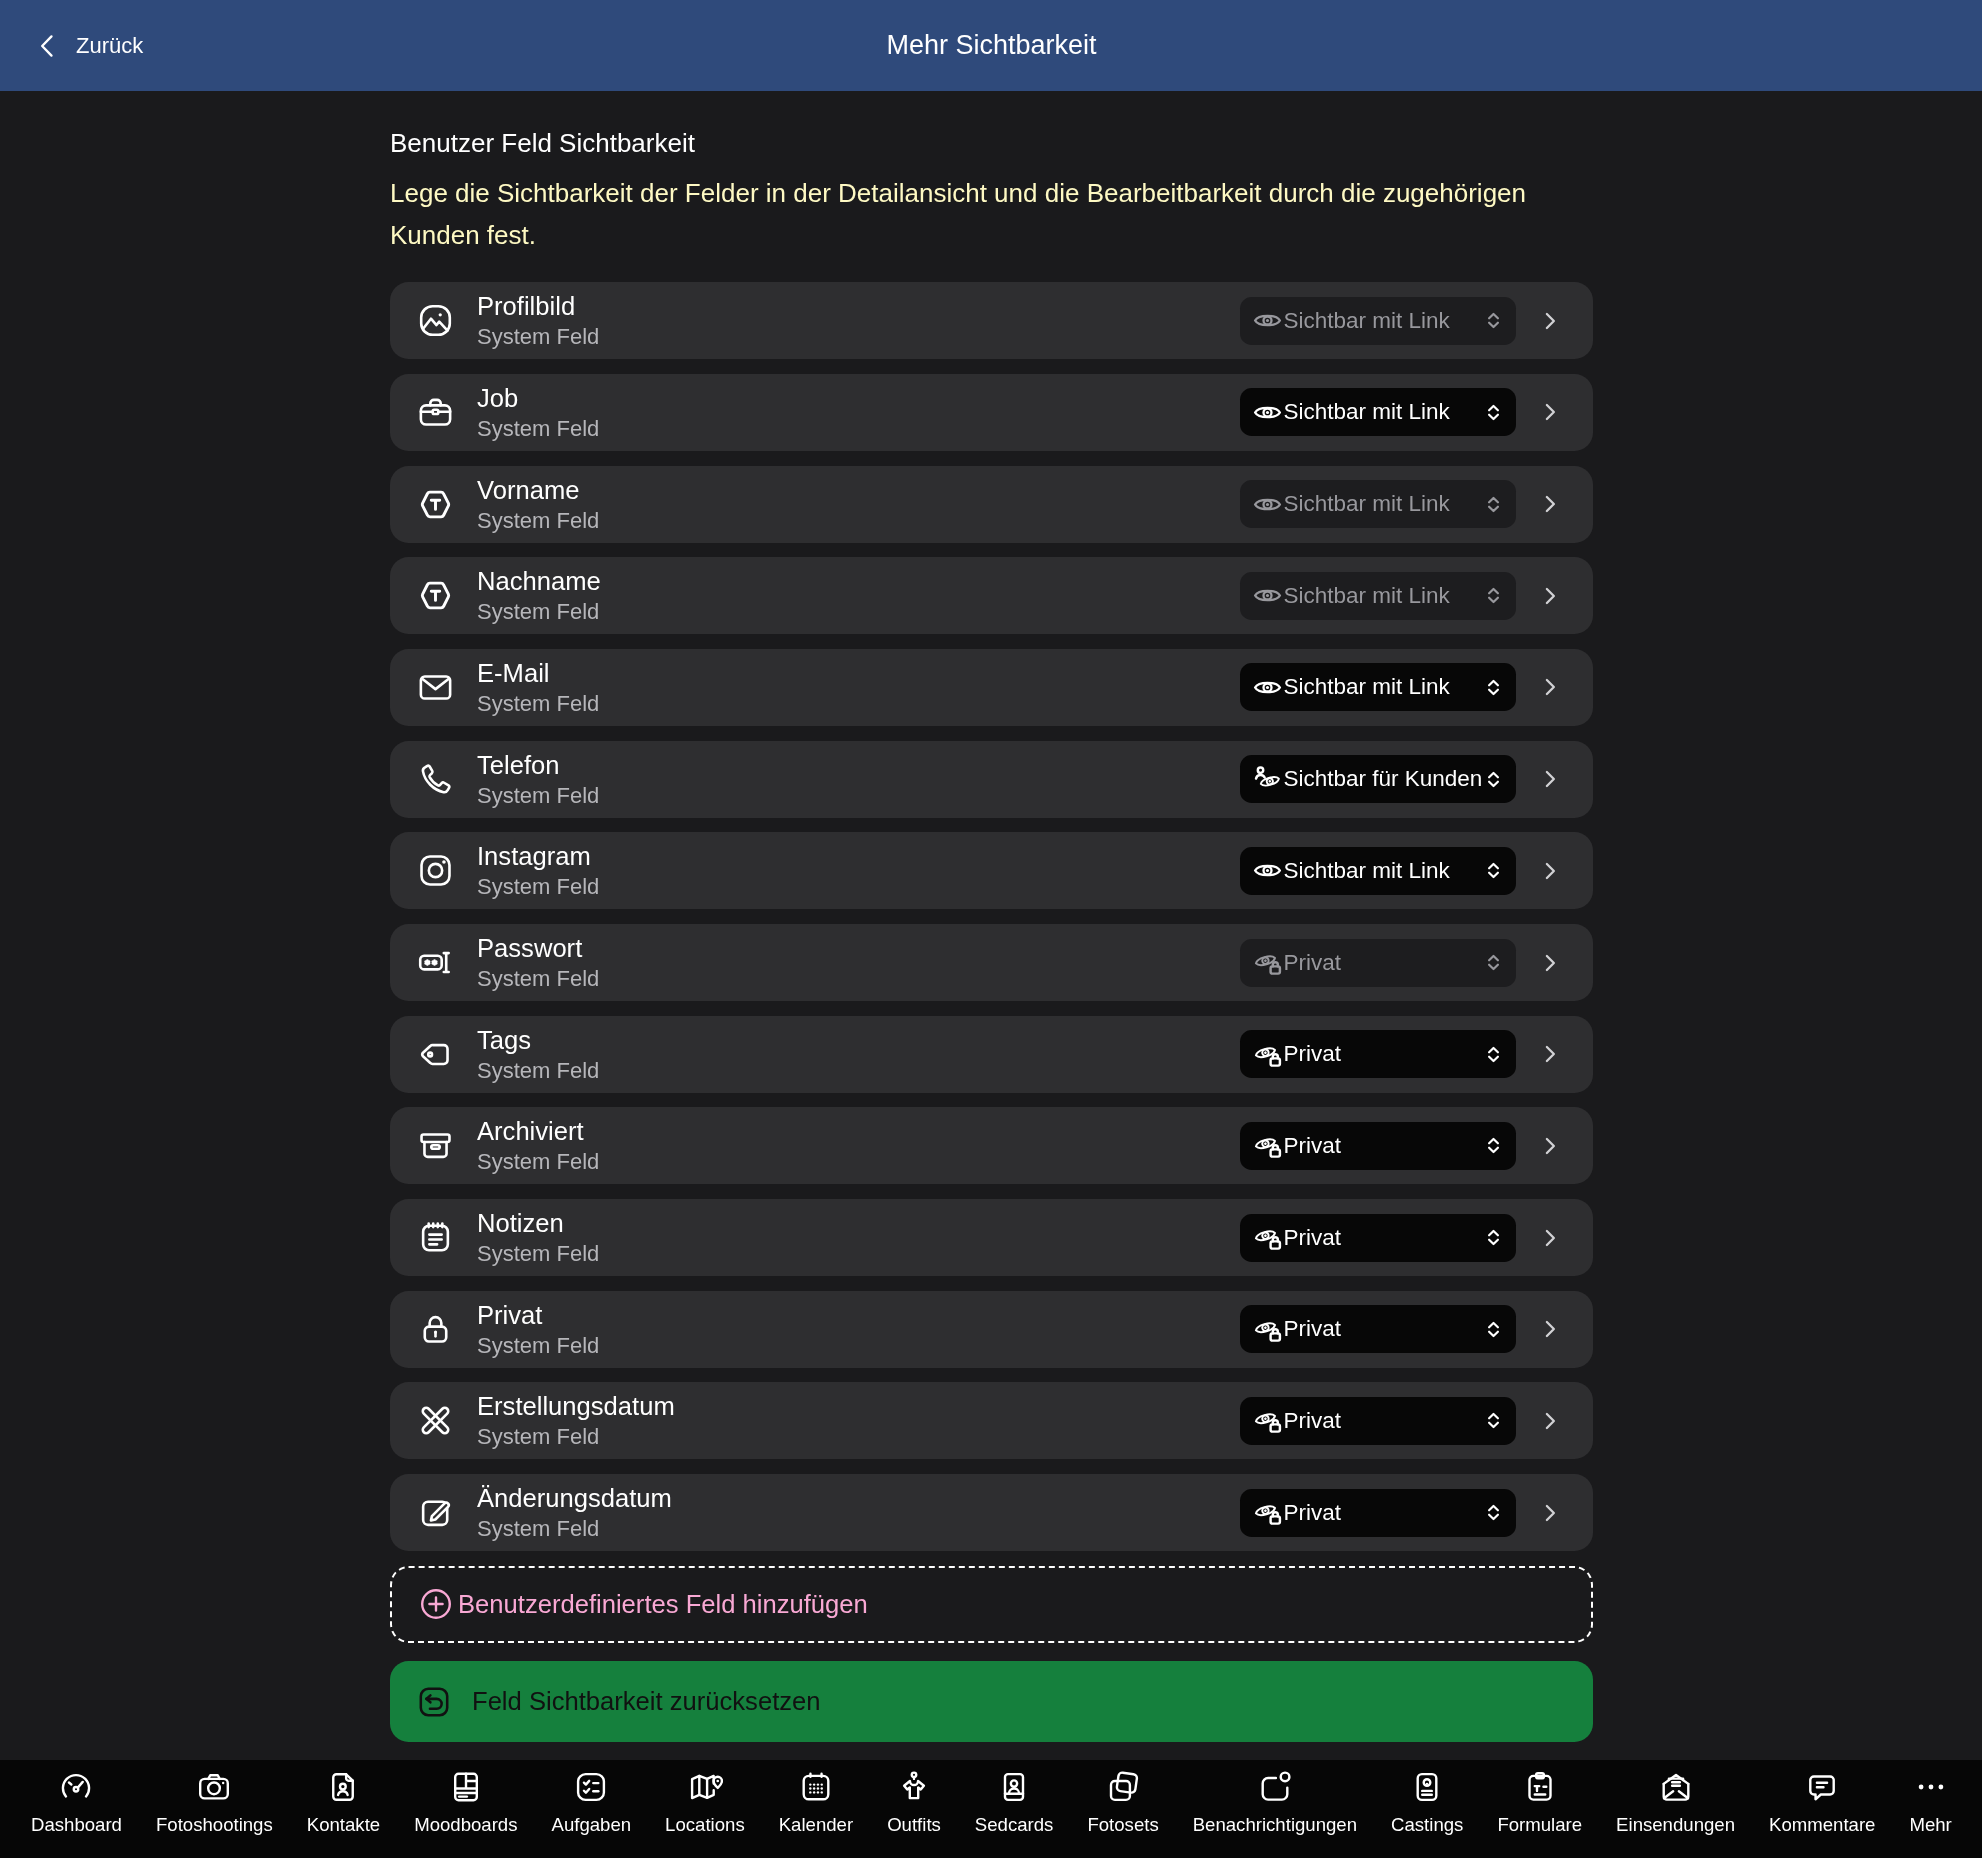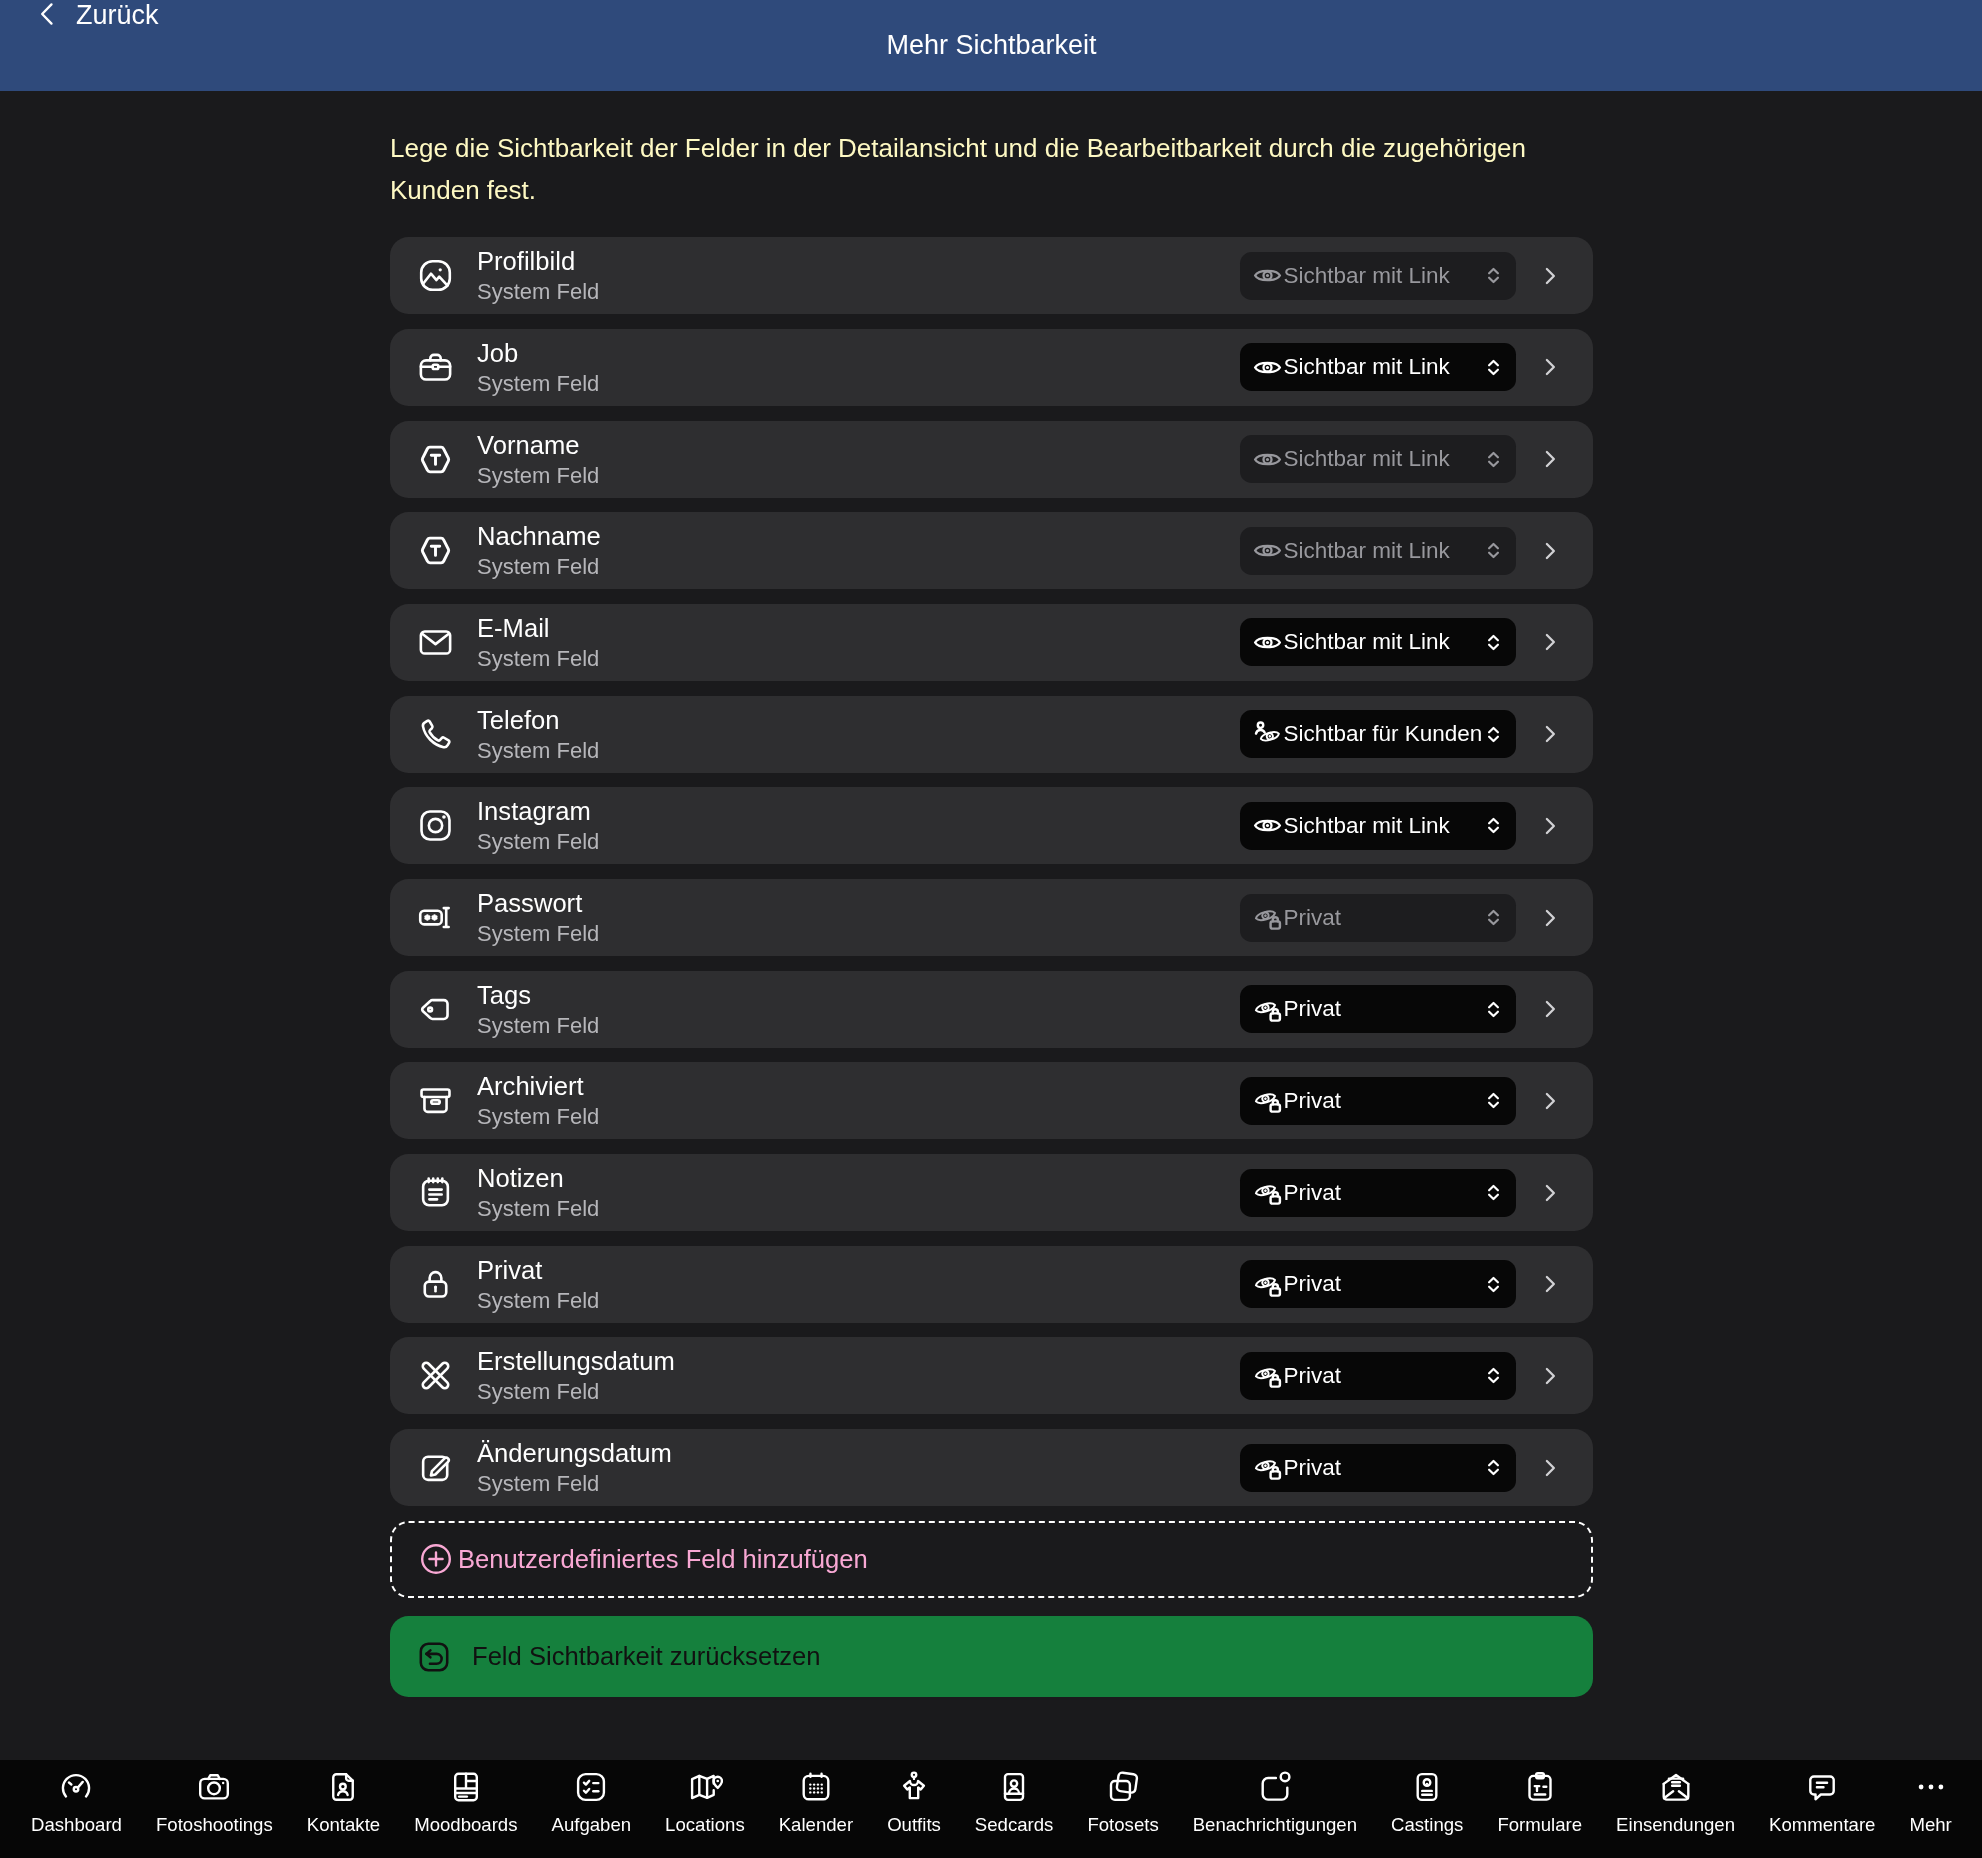--- a/index.html
+++ b/index.html
@@ -21,26 +21,26 @@
     display:flex;
     align-items:center;
     justify-content:center;
     position:relative;
   }
   .back-btn {
     position:absolute;
     left:34px;
     top:0; bottom:0;
     display:flex;
-    align-items:flex-start;
+    align-items:center;
     gap:14px;
     background:none;
     border:none;
     color:#ffffff;
-    font-size:27px;
+    font-size:22px;
   }
   .back-btn .icn svg { width:28px; height:28px; }
   .nav-title { font-size:27px; font-weight:500; }
 
   
   .content {
     width:1203px;
     margin:0 auto;
     padding-top:37px;
   }
@@ -161,20 +161,21 @@
         <svg viewBox="0 0 24 24" fill="none" stroke="currentColor" stroke-width="2" stroke-linecap="round" stroke-linejoin="round">
           <path d="M15 3.8 L7 12 l8 8.2"></path>
         </svg>
       </span>
     <span>Zurück</span>
   </button>
   <div class="nav-title">Mehr Sichtbarkeit</div>
 </header>
 
 <main class="content">
+  <h2 class="section-heading">Benutzer Feld Sichtbarkeit</h2>
   <p class="section-desc">Lege die Sichtbarkeit der Felder in der Detailansicht und die Bearbeitbarkeit durch die zugehörigen Kunden fest.</p>
 
   <div id="field-list">
   <div class="row">
     <span class="ficon">
           <svg viewBox="0 0 24 24" fill="none" stroke="currentColor" stroke-width="1.6" stroke-linecap="round" stroke-linejoin="round">
             <rect x="3.2" y="3.2" width="17.6" height="17.6" rx="7"></rect>
             <path d="M4.6 16.8 L9.2 10.9 L12.6 14.8 L14.3 12.7 L19.4 18.2"></path>
             <circle cx="14.9" cy="8.5" r="1" fill="currentColor" stroke="none"></circle>
           </svg>

